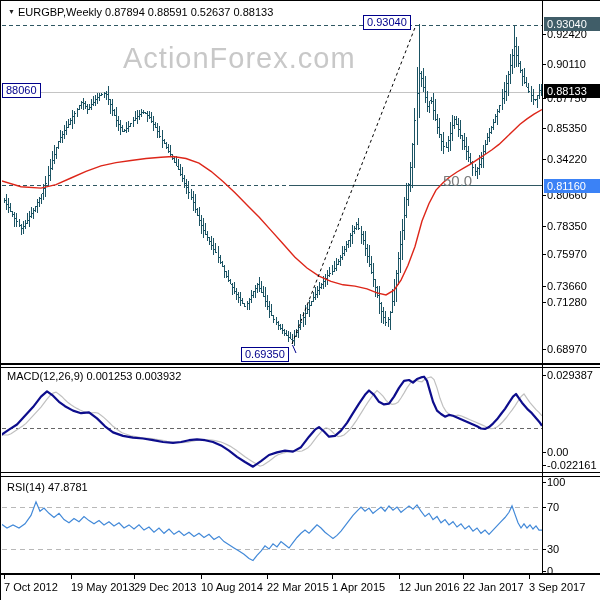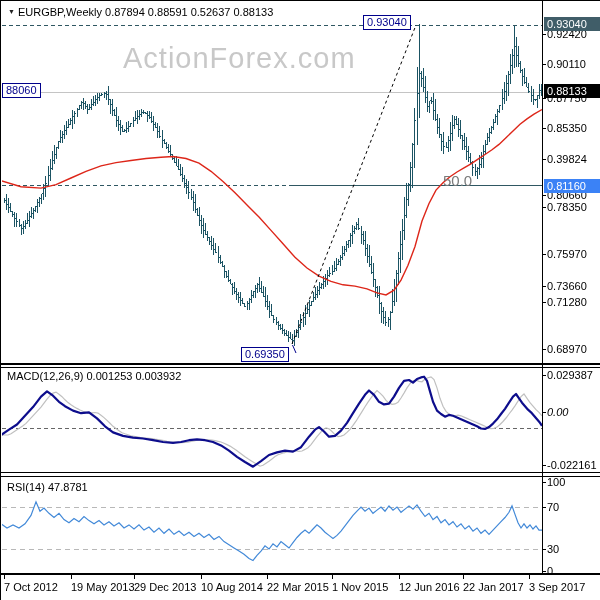--- a/index.html
+++ b/index.html
@@ -886,49 +886,49 @@
   <div class="anno-box" style="left:362px;top:14px;">0.93040</div>
   <div class="anno-box" style="left:1px;top:82px;">88060</div>
   <div class="anno-box" style="left:240px;top:346px;">0.69350</div>
   <div id="fib-label" style="left:442px;top:171px;">50.0</div>
 
   <div id="labels-layer">
       <div class="axis-label" style="top: 26px;">0.92420</div>
       <div class="axis-label" style="top: 56px;">0.90110</div>
       <div class="axis-label" style="top: 90px;">0.87750</div>
       <div class="axis-label" style="top: 120px;">0.85350</div>
-      <div class="axis-label" style="top: 151px;">0.39824</div>
+      <div class="axis-label" style="top: 151px;">0.34220</div>
       <div class="axis-label" style="top: 187px; text-align: center;">0.80660</div>
-      <div class="axis-label" style="top: 199px;">0.78350</div>
+      <div class="axis-label" style="top: 218px;">0.78350</div>
       <div class="axis-label" style="top: 246px;">0.75970</div>
       <div class="axis-label" style="top: 278px;">0.73660</div>
       <div class="axis-label" style="top: 294px;">0.71280</div>
       <div class="axis-label" style="top: 341px;">0.68970</div>
       <div class="axis-label" style="top: 367px;">0.029387</div>
-      <div class="axis-label" style="top: 404px; font-style: italic;">0.00</div>
+      <div class="axis-label" style="top: 444px;">0.00</div>
       <div class="axis-label" style="top: 457px;">-0.022161</div>
       <div class="axis-label" style="top: 474px;">100</div>
       <div class="axis-label" style="top: 499px;">70</div>
       <div class="axis-label" style="top: 541px;">30</div>
       <div class="axis-label" style="top: 563px;">0</div>
       <div class="axis-badge" style="background: rgb(64, 93, 104); top: 16px;">0.93040</div>
       <div class="axis-badge" style="background: rgb(0, 0, 0); top: 83px;">0.88133</div>
       <div class="axis-badge" style="background: #3b82f6; top: 178px;">0.81160</div>
       <div class="date-tick" style="left: 3px;"></div>
       <div class="date-label" style="left: 3px;">7 Oct 2012</div>
       <div class="date-tick" style="left: 70px;"></div>
       <div class="date-label" style="left: 70px;">19 May 2013</div>
       <div class="date-tick" style="left: 133px;"></div>
       <div class="date-label" style="left: 133px;">29 Dec 2013</div>
       <div class="date-tick" style="left: 200px;"></div>
       <div class="date-label" style="left: 200px;">10 Aug 2014</div>
       <div class="date-tick" style="left: 266px;"></div>
       <div class="date-label" style="left: 266px;">22 Mar 2015</div>
       <div class="date-tick" style="left: 331px;"></div>
-      <div class="date-label" style="left: 331px;">1 Nov 2015</div>
+      <div class="date-label" style="left: 331px;">1 Apr 2015</div>
       <div class="date-tick" style="left: 398px;"></div>
       <div class="date-label" style="left: 398px;">12 Jun 2016</div>
       <div class="date-tick" style="left: 462px;"></div>
       <div class="date-label" style="left: 462px;">22 Jan 2017</div>
       <div class="date-tick" style="left: 528px;"></div>
       <div class="date-label" style="left: 528px;">3 Sep 2017</div>
     </div>
 
 </div>
 

